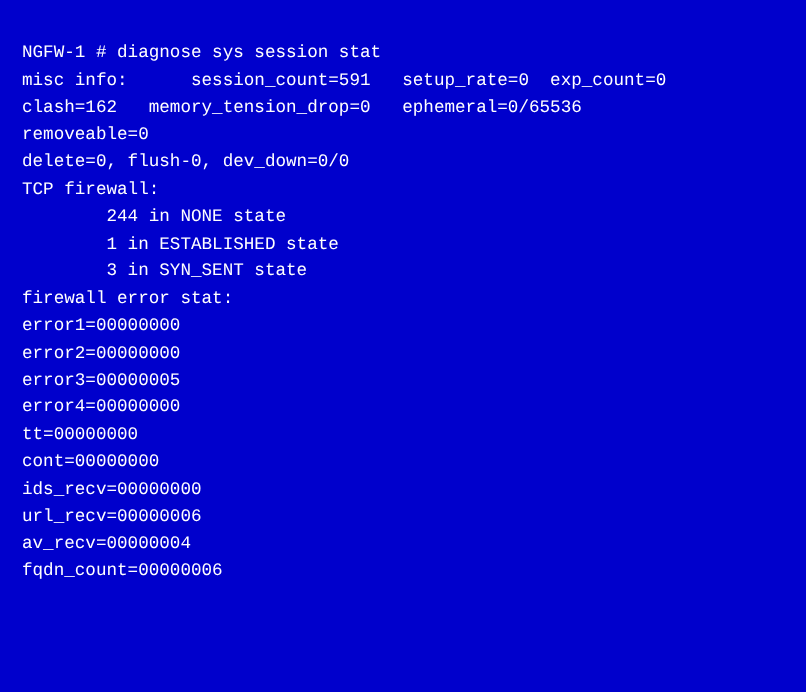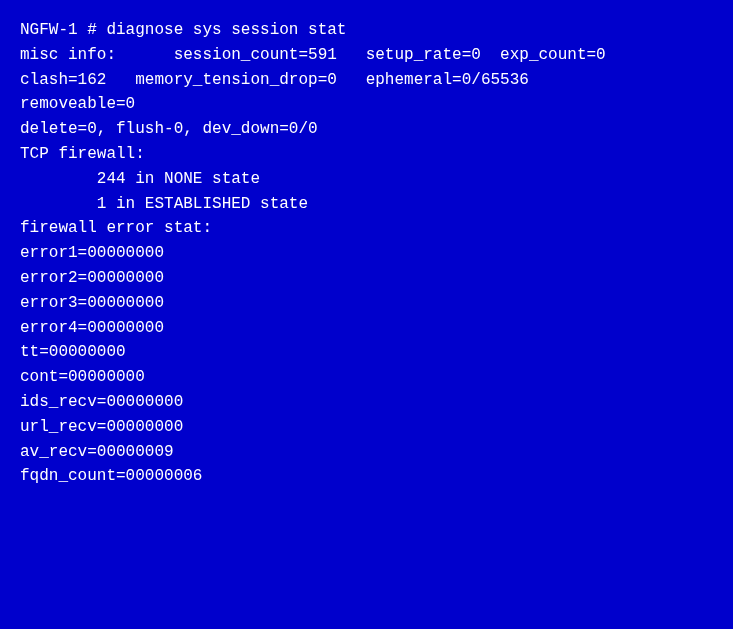--- a/index.html
+++ b/index.html
@@ -15,45 +15,46 @@
       font-family: 'Courier New', Courier, monospace;
       font-size: 16px;
       color: #ffffff;
       overflow: hidden;
     }
 
     .terminal {
       width: 733px;
       height: 629px;
       background-color: #0000cc;
-      padding: 18px 20px;
+      padding: 36px 20px;
       line-height: 1.55;
     }
 
     .line {
       white-space: pre;
       display: block;
     }
   </style>
 </head>
 <body>
 
 <div class="terminal">
 <span class="line">NGFW-1 # diagnose sys session stat</span>
     <span class="line">misc info:      session_count=591   setup_rate=0  exp_count=0</span>
     <span class="line">clash=162   memory_tension_drop=0   ephemeral=0/65536</span>
     <span class="line">removeable=0</span>
     <span class="line">delete=0, flush-0, dev_down=0/0</span>
     <span class="line">TCP firewall:</span>
     <span class="line">        244 in NONE state</span>
     <span class="line">        1 in ESTABLISHED state</span>
+    <span class="line">        3 in SYN_SENT state</span>
     <span class="line">firewall error stat:</span>
     <span class="line">error1=00000000</span>
     <span class="line">error2=00000000</span>
-    <span class="line">error3=00000000</span>
+    <span class="line">error3=00000005</span>
     <span class="line">error4=00000000</span>
     <span class="line">tt=00000000</span>
     <span class="line">cont=00000000</span>
     <span class="line">ids_recv=00000000</span>
-    <span class="line">url_recv=00000000</span>
-    <span class="line">av_recv=00000009</span>
+    <span class="line">url_recv=00000006</span>
+    <span class="line">av_recv=00000004</span>
     <span class="line">fqdn_count=00000006</span>
   </div>
 
 </body></html>

